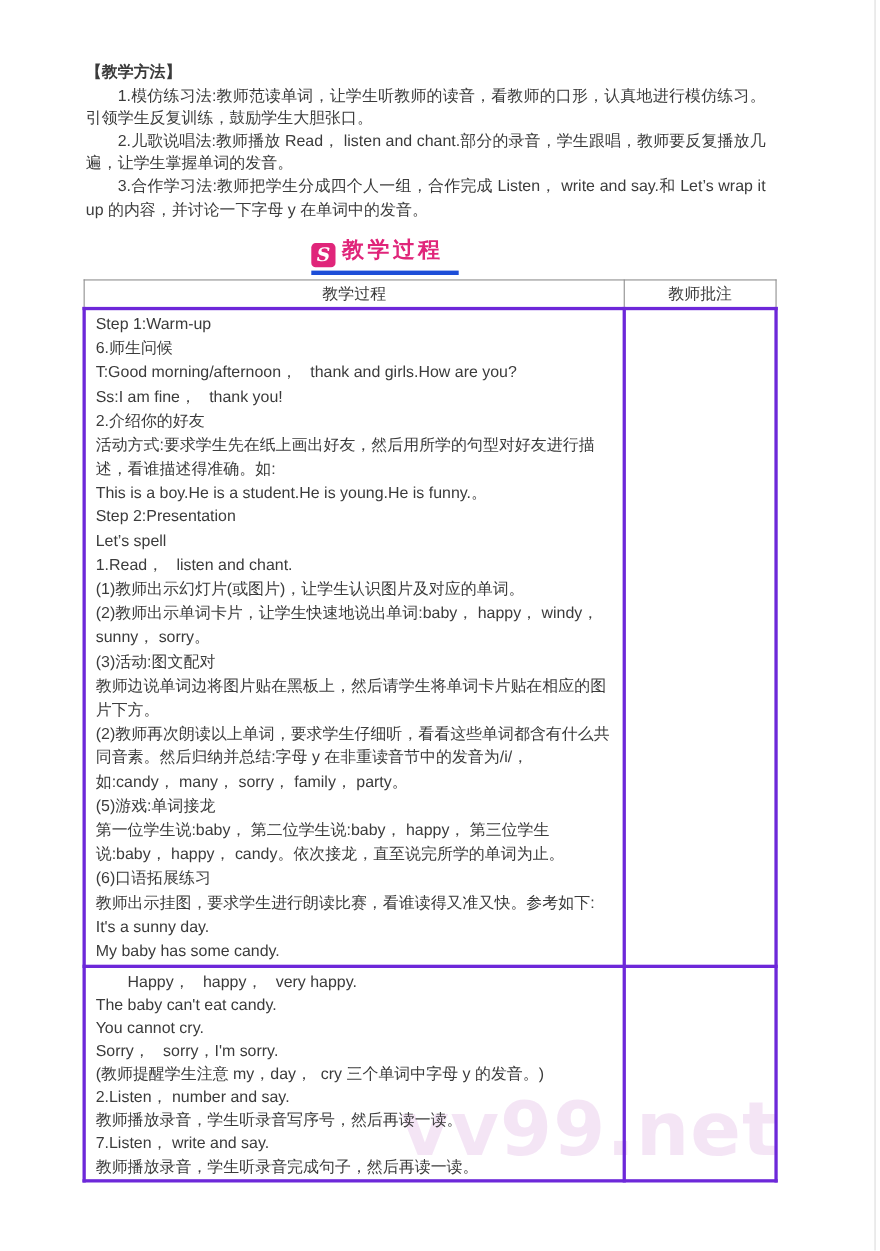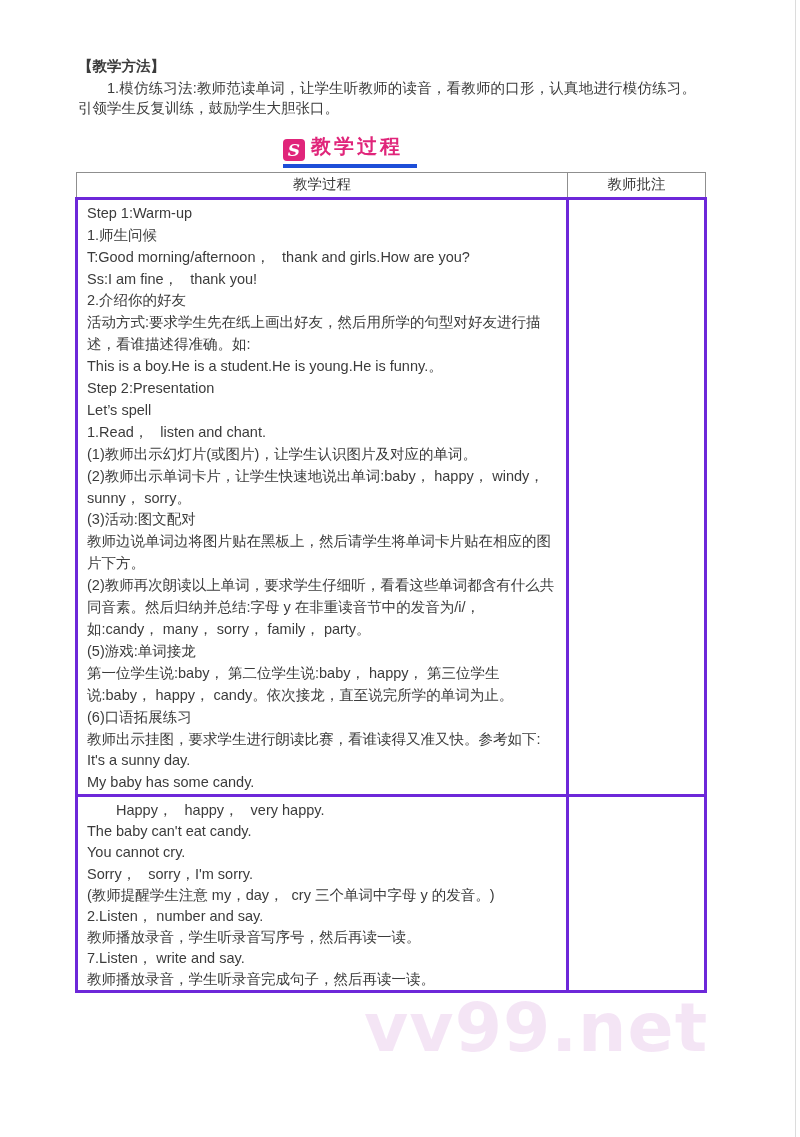--- a/index.html
+++ b/index.html
@@ -66,20 +66,22 @@
 <body>
 
 <div class="watermark">vv99.net</div>
 
 <div class="page">
 
   <div class="intro">
     <p class="intro-heading">【教学方法】</p>
     <div>
         <p class="intro-para">1.模仿练习法:教师范读单词，让学生听教师的读音，看教师的口形，认真地进行模仿练习。引领学生反复训练，鼓励学生大胆张口。</p>
+        <p class="intro-para">2.儿歌说唱法:教师播放 Read， listen and chant.部分的录音，学生跟唱，教师要反复播放几遍，让学生掌握单词的发音。</p>
+        <p class="intro-para">3.合作学习法:教师把学生分成四个人一组，合作完成 Listen， write and say.和 Let’s wrap it up 的内容，并讨论一下字母 y 在单词中的发音。</p>
       </div>
   </div>
 
   <div class="section-header">
     <span class="header-icon">S</span><span class="header-title">教学过程</span>
   </div>
 
   <table class="doc-table">
     <colgroup>
         <col class="c-process">
@@ -89,21 +91,21 @@
       <tr>
         <th>教学过程</th>
         <th>教师批注</th>
       </tr>
     </thead>
     <tbody>
       <tr>
         <td class="row1">
           <div>
               <p class="line">Step 1:Warm-up</p>
-              <p class="line">1.师生问候</p>
+              <p class="line">6.师生问候</p>
               <p class="line">T:Good morning/afternoon，   thank and girls.How are you?</p>
               <p class="line">Ss:I am fine，   thank you!</p>
               <p class="line">2.介绍你的好友</p>
               <p class="line">活动方式:要求学生先在纸上画出好友，然后用所学的句型对好友进行描述，看谁描述得准确。如:</p>
               <p class="line">This is a boy.He is a student.He is young.He is funny.。</p>
               <p class="line">Step 2:Presentation</p>
               <p class="line">Let’s spell</p>
               <p class="line">1.Read，   listen and chant.</p>
               <p class="line">(1)教师出示幻灯片(或图片)，让学生认识图片及对应的单词。</p>
               <p class="line">(2)教师出示单词卡片，让学生快速地说出单词:baby， happy， windy， sunny， sorry。</p>

